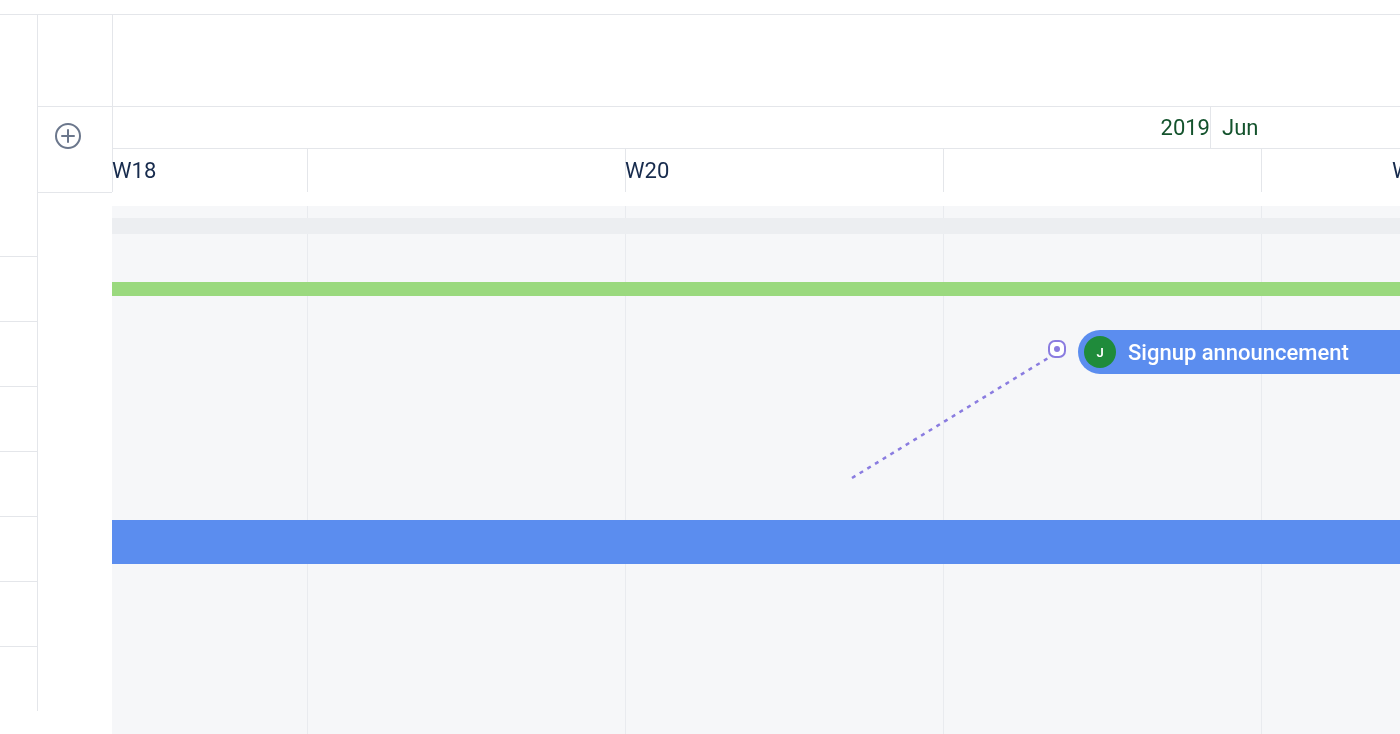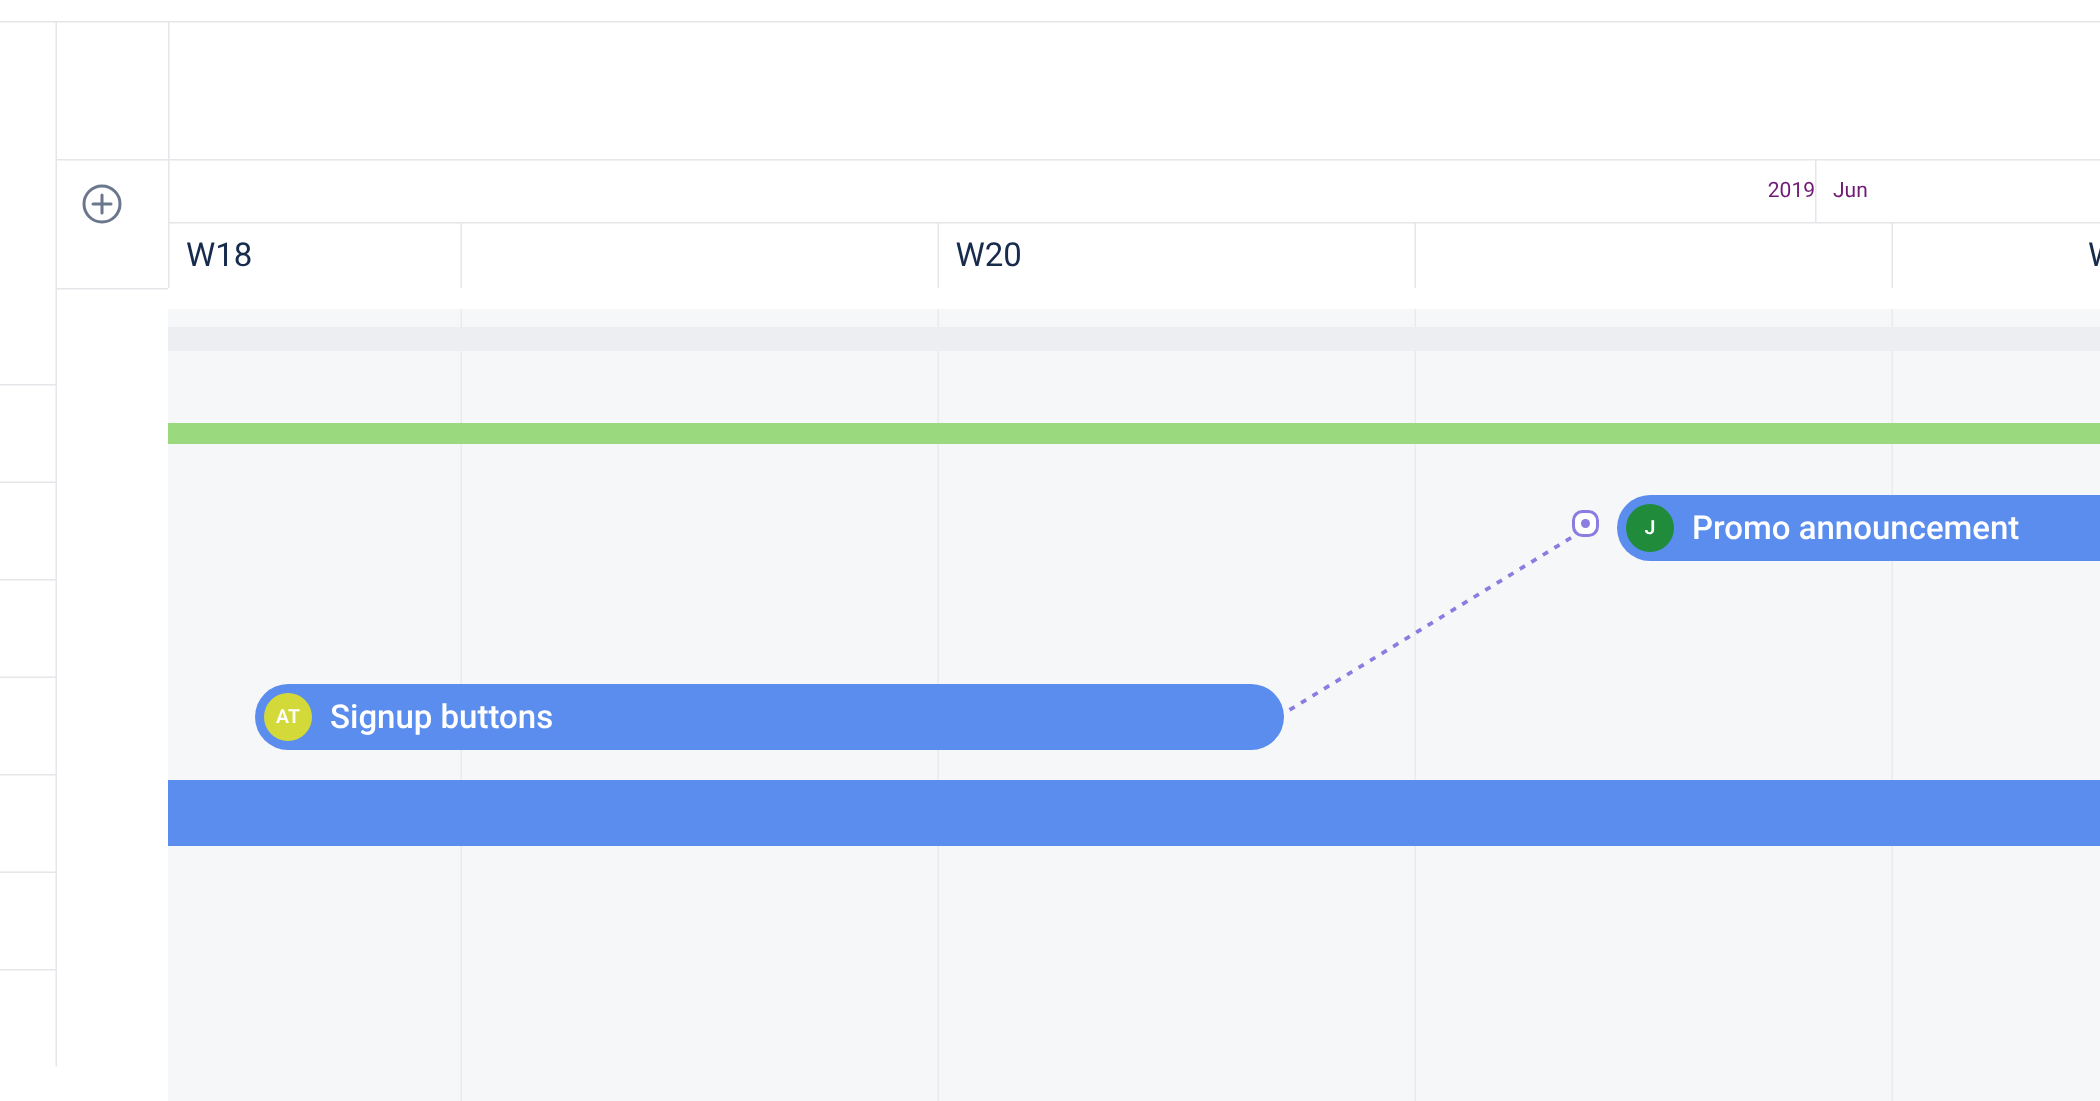--- a/index.html
+++ b/index.html
@@ -12,27 +12,27 @@
 
   
   .addbtn{position:absolute;left:54px;top:122px;width:28px;height:28px;cursor:pointer}
   .addbtn svg{display:block}
 
   
   .hdr{position:absolute;left:38px;top:14px;right:0;height:92px;border-bottom:1px solid #e4e6ea}
   .gutter{position:absolute;left:0;top:0;width:74px;height:178px;border-right:1px solid #e4e6ea;border-bottom:1px solid #e4e6ea}
 
   .yearrow{position:absolute;left:74px;top:92px;right:0;height:42px;border-bottom:1px solid #e4e6ea}
-  .year{position:absolute;top:0;height:42px;display:flex;align-items:center;font-size:14px;color:#701a75}
+  .year{position:absolute;top:0;height:42px;display:flex;align-items:center;font-size:22px;color:#14532d}
   .year.right{justify-content:flex-end;padding-right:14px}
   .year.left{padding-left:12px}
   .monthsep{position:absolute;top:0;bottom:0;border-left:1px solid #e4e6ea}
 
   .weekrow{position:absolute;left:74px;top:134px;right:0;height:44px;border-bottom:1px solid #e4e6ea}
-  .wk{position:absolute;top:0;height:44px;display:flex;align-items:center;padding-left:12px;font-size:22px;color:#172b4d}
+  .wk{position:absolute;top:0;height:44px;display:flex;align-items:center;font-size:22px;color:#172b4d}
 
   
   .body{position:absolute;left:112px;top:192px;right:0;bottom:0;background:#f6f7f9}
   .col{position:absolute;top:0;bottom:0;border-left:1px solid #e9ebef}
   .toprow{position:absolute;left:0;right:0;top:0;height:14px;background:#fff}
   .graystrip{position:absolute;left:0;right:0;top:26px;height:16px;background:#eceef1}
 
   .greenbar{position:absolute;left:0;right:0;top:90px;height:14px;background:#9ad97e}
 
   .task{position:absolute;height:44px;border-radius:22px;background:#5b8def;display:flex;align-items:center;padding-left:6px;color:#fff;font-size:22px;font-weight:500;cursor:pointer}
@@ -104,22 +104,18 @@
 
   <div class="greenbar"></div>
 
   <svg class="depline" style="left:0;top:0;width:1300px;height:400px">
     <line x1="740" y1="286" x2="946" y2="160"></line>
   </svg>
   <div class="depdot" style="left:936px;top:148px"></div>
 
   <div class="task promo" style="left:966px;width:400px;top:138px">
     <span class="avatar green">J</span>
-    <span>Promo announcement</span>
+    <span>Signup announcement</span>
   </div>
 
-  <div class="task" style="left:58px;width:680px;top:264px">
-    <span class="avatar yellow">AT</span>
-    <span>Signup buttons</span>
-  </div>
 
   <div class="fullbar" style="top:328px"></div>
 </div>
 
 </body></html>

